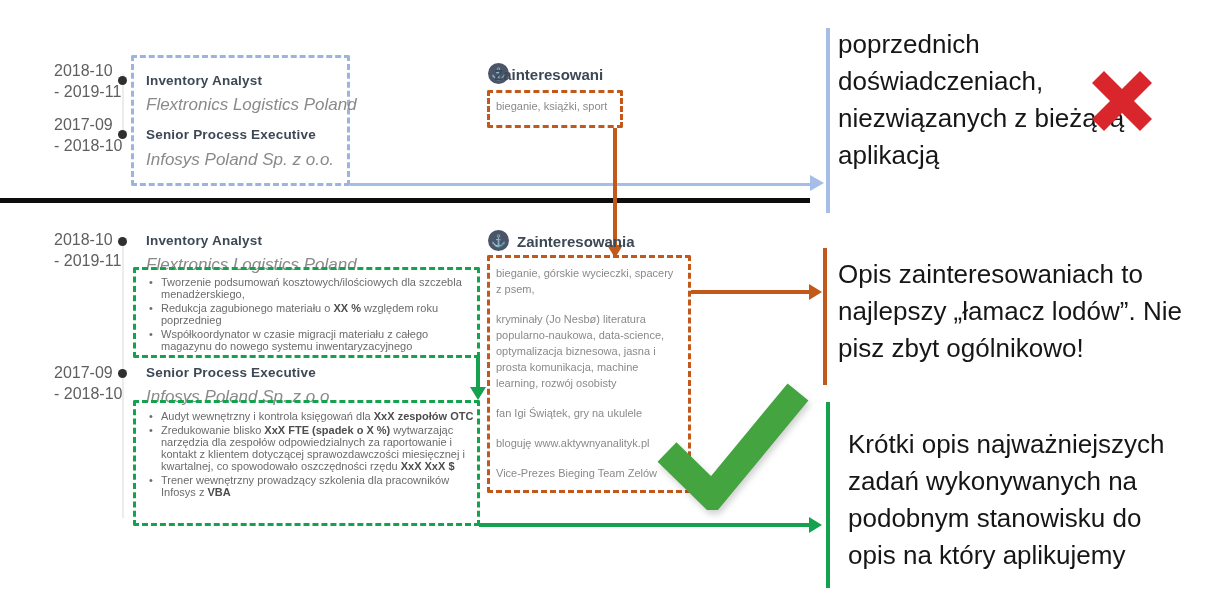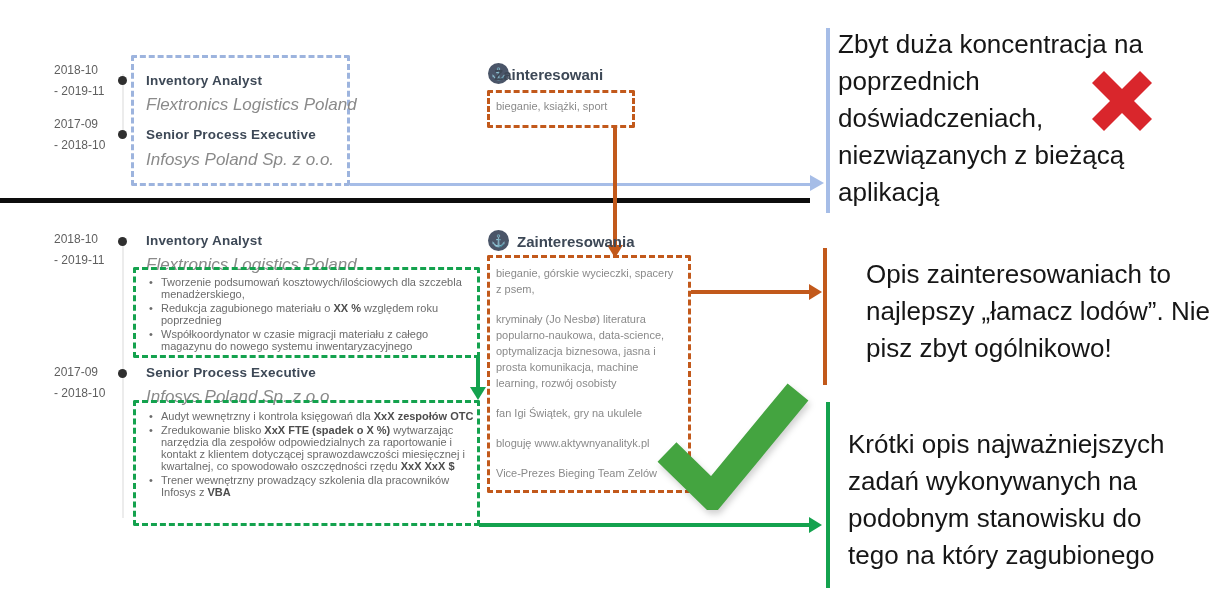--- a/index.html
+++ b/index.html
@@ -2,21 +2,21 @@
 <html><head>
 <meta charset="utf-8">
 <style>
   * { margin:0; padding:0; box-sizing:border-box; }
   body { background:#fff; font-family:"Liberation Sans", sans-serif; }
   .canvas { position:relative; width:1230px; height:596px; background:#fff; overflow:hidden; }
 
   .abs { position:absolute; }
 
   
-  .date { font-size:12px; color:#5f5f5f; line-height:21px; }
+  .date { font-size:16px; color:#5f5f5f; line-height:21px; }
   .tl-dot { width:9px; height:9px; border-radius:50%; background:#2f2f2f; }
   .tl-line { width:2px; background:#ececec; }
   .job-title { font-size:13.5px; font-weight:bold; color:#3d4856; letter-spacing:.2px; }
   .job-company { font-size:17px; font-style:italic; color:#8a8a8a; }
 
   
   .box-blue   { border:3px dashed #9db4de; border-radius:2px; }
   .box-orange { border:3px dashed #c2591b; border-radius:2px; }
   .box-green  { border:3px dashed #14a24e; border-radius:2px; }
 
@@ -74,21 +74,21 @@
   <div class="abs box-blue" style="left:131px; top:55px; width:219px; height:131px;"></div>
   <div class="abs job-title" style="left:146px; top:73px;">Inventory Analyst</div>
   <div class="abs job-company" style="left:146px; top:95px;">Flextronics Logistics Poland</div>
   <div class="abs job-title" style="left:146px; top:127px;">Senior Process Executive</div>
   <div class="abs job-company" style="left:146px; top:150px;">Infosys Poland Sp. z o.o.</div>
 
   <div class="abs int-icon" style="left:488px; top:63px;">
     <span>⚓</span>
   </div>
   <div class="abs int-title" style="left:494px; top:66px;">Zainteresowani</div>
-  <div class="abs box-orange" style="left:487px; top:90px; width:148px; height:38px;">
+  <div class="abs box-orange" style="left:487px; top:90px; width:136px; height:38px;">
     <div class="int-text" style="padding:5px 0 0 6px;">bieganie, książki, sport</div>
   </div>
 
   <div class="abs hline blue-fill" style="left:350px; top:183px; width:462px;"></div>
   <div class="abs arrow-right ar-blue" style="left:810px; top:175px;"></div>
 
   <div class="abs divider" style="left:0; top:198px; width:810px; height:5px;"></div>
 
   <div class="abs vline orange-fill" style="left:613px; top:128px; height:118px;"></div>
   <div class="abs arrow-down ad-orange" style="left:607px; top:245px;"></div>
@@ -149,39 +149,38 @@
 
   <svg class="abs check-svg" style="left:652px; top:378px;" width="160" height="132" viewBox="0 0 160 132">
     <polyline points="15,74 60,118 146,14" fill="none" stroke="#44a440" stroke-width="27" stroke-linecap="butt" stroke-linejoin="miter"></polyline>
   </svg>
 
   <div class="abs hline green-fill" style="left:479px; top:523px; width:332px; height:4px;"></div>
   <div class="abs arrow-right ar-green" style="left:809px; top:517px;"></div>
 
   <div class="abs" style="left:826px; top:28px; width:4px; height:185px; background:#a6bde7;"></div>
   <div class="abs note" style="left:838px; top:26px;">
-      <div>Zbyt duża koncentracja na</div>
       <div>poprzednich</div>
       <div>doświadczeniach,</div>
       <div>niezwiązanych z bieżącą</div>
       <div>aplikacją</div>
     </div>
   <svg class="abs" style="left:1090px; top:70px;" width="64" height="62" viewBox="0 0 64 62">
     <line x1="8" y1="7" x2="56" y2="55" stroke="#d9262c" stroke-width="17"></line>
     <line x1="56" y1="7" x2="8" y2="55" stroke="#d9262c" stroke-width="17"></line>
   </svg>
 
   <div class="abs" style="left:823px; top:248px; width:4px; height:137px; background:#c2591b;"></div>
-  <div class="abs note" style="left:866px; top:256px;">
+  <div class="abs note" style="left:838px; top:256px;">
       <div>Opis zainteresowaniach to</div>
       <div>najlepszy „łamacz lodów”. Nie</div>
       <div>pisz zbyt ogólnikowo!</div>
     </div>
 
   <div class="abs" style="left:826px; top:402px; width:4px; height:186px; background:#14a24e;"></div>
   <div class="abs note" style="left:848px; top:426px;">
       <div>Krótki opis najważniejszych</div>
       <div>zadań wykonywanych na</div>
       <div>podobnym stanowisku do</div>
-      <div>tego na który zagubionego</div>
+      <div>opis na który aplikujemy</div>
     </div>
 
 </div>
 
 </body></html>

